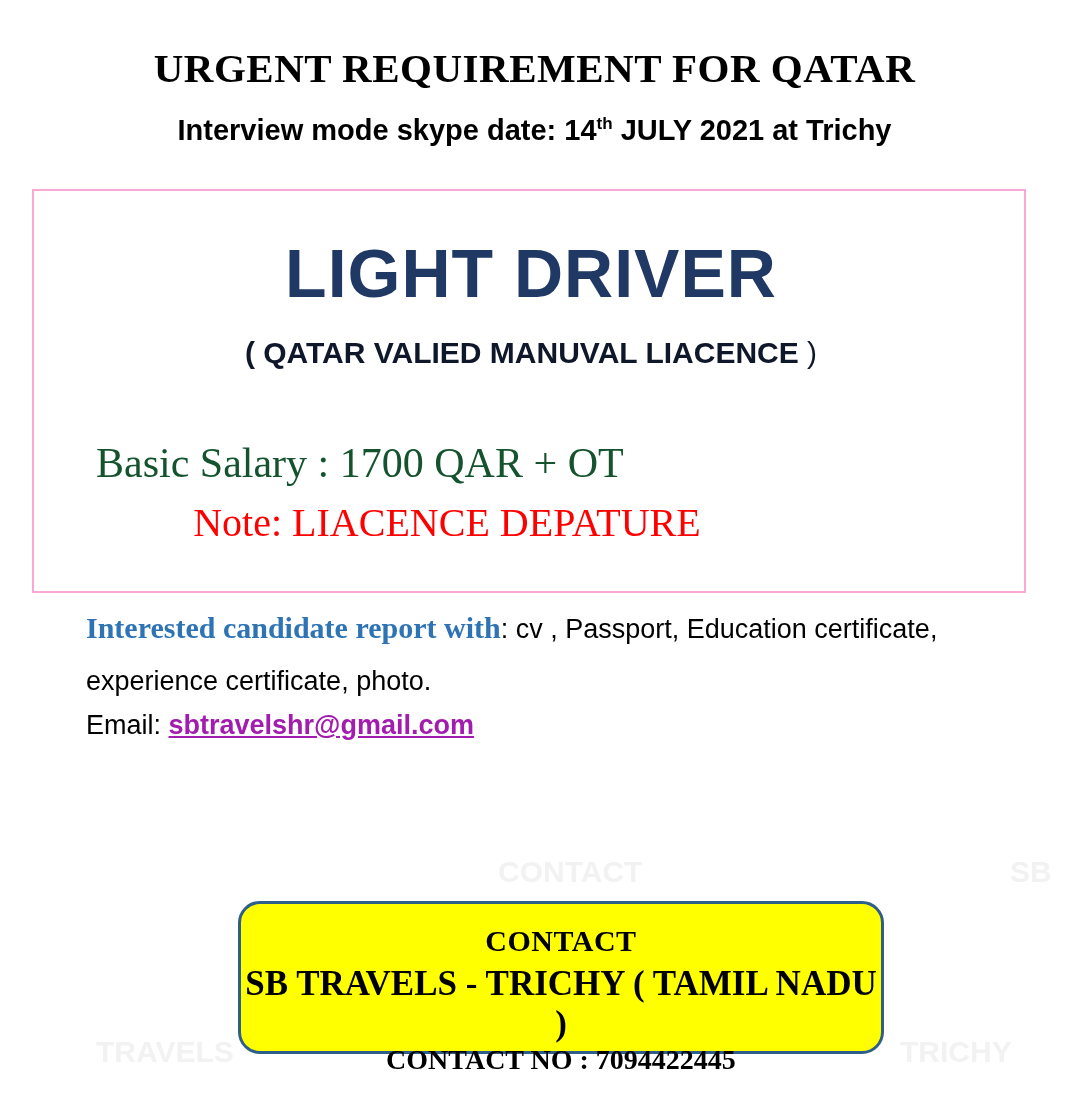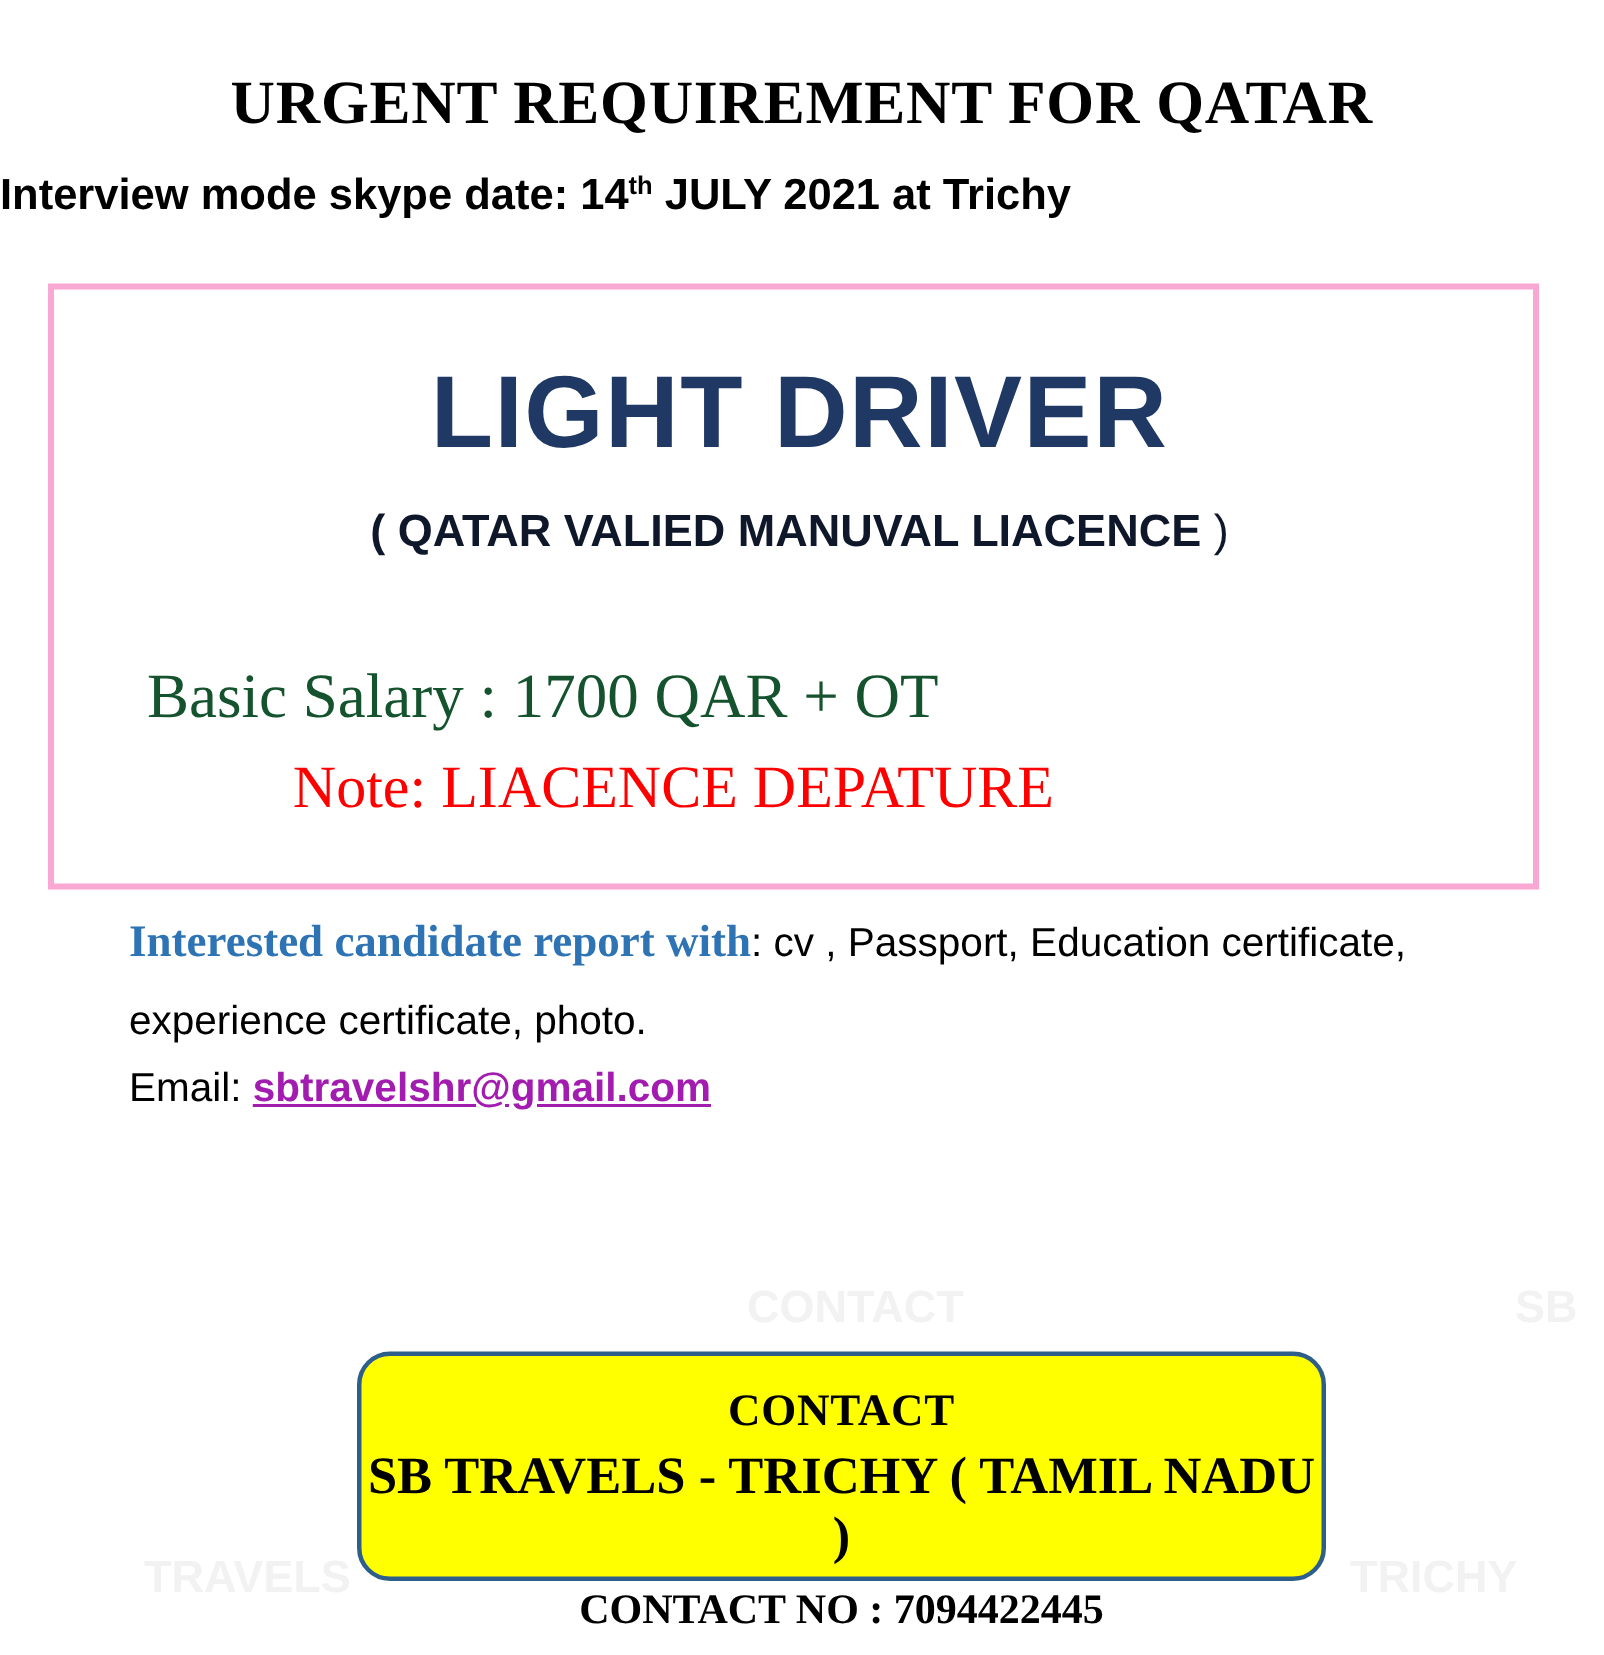--- a/index.html
+++ b/index.html
@@ -36,40 +36,40 @@
     font-size: 41px;
     letter-spacing: 0.5px;
     color: #000000;
     white-space: nowrap;
   }
   .title-sub {
     position: absolute;
     left: 0;
     top: 114px;
     width: 1069px;
-    text-align: left;
+    text-align: center;
     font-family: "Liberation Sans", sans-serif;
     font-weight: bold;
     font-size: 29px;
     color: #000000;
     white-space: nowrap;
   }
   .title-sub sup {
     font-size: 17px;
     vertical-align: super;
   }
 
   
   .job-box {
     position: absolute;
     left: 32px;
     top: 189px;
     width: 994px;
     height: 404px;
-    border: 4px solid #f9a8d4;
+    border: 2px solid #f9a8d4;
     box-sizing: border-box;
     background: #ffffff;
   }
   .job-title {
     position: absolute;
     left: 0;
     top: 43px;
     width: 994px;
     text-align: center;
     font-family: "Liberation Sans", sans-serif;
@@ -183,21 +183,21 @@
   .contact-title {
     margin-top: 20px;
     font-size: 30px;
     letter-spacing: 0.5px;
   }
   .contact-company {
     margin-top: 6px;
     font-size: 35px;
   }
   .contact-number {
-    margin-top: 14px;
+    margin-top: 0;
     font-size: 28px;
   }
 </style>
 </head>
 <body>
 
 <div class="poster">
 
   <div class="title-main">URGENT REQUIREMENT FOR QATAR</div>
 

